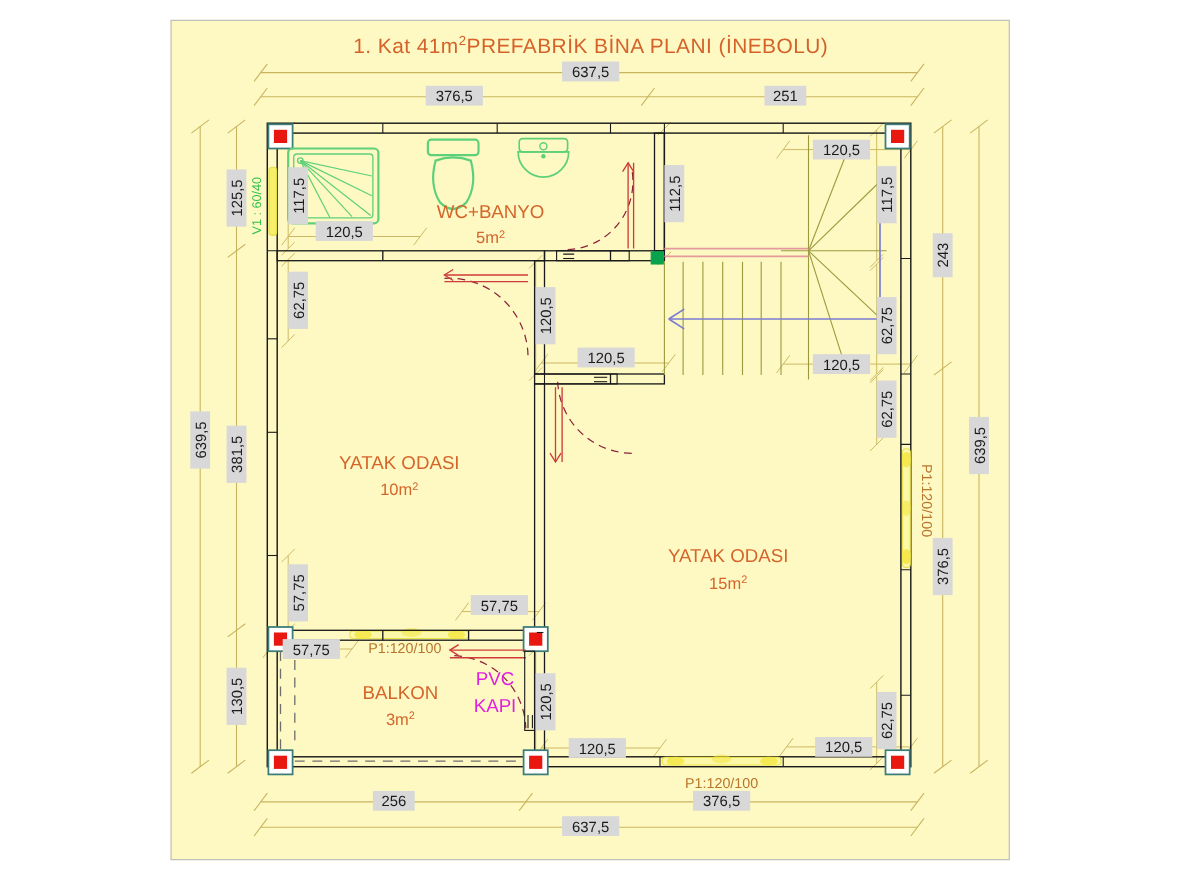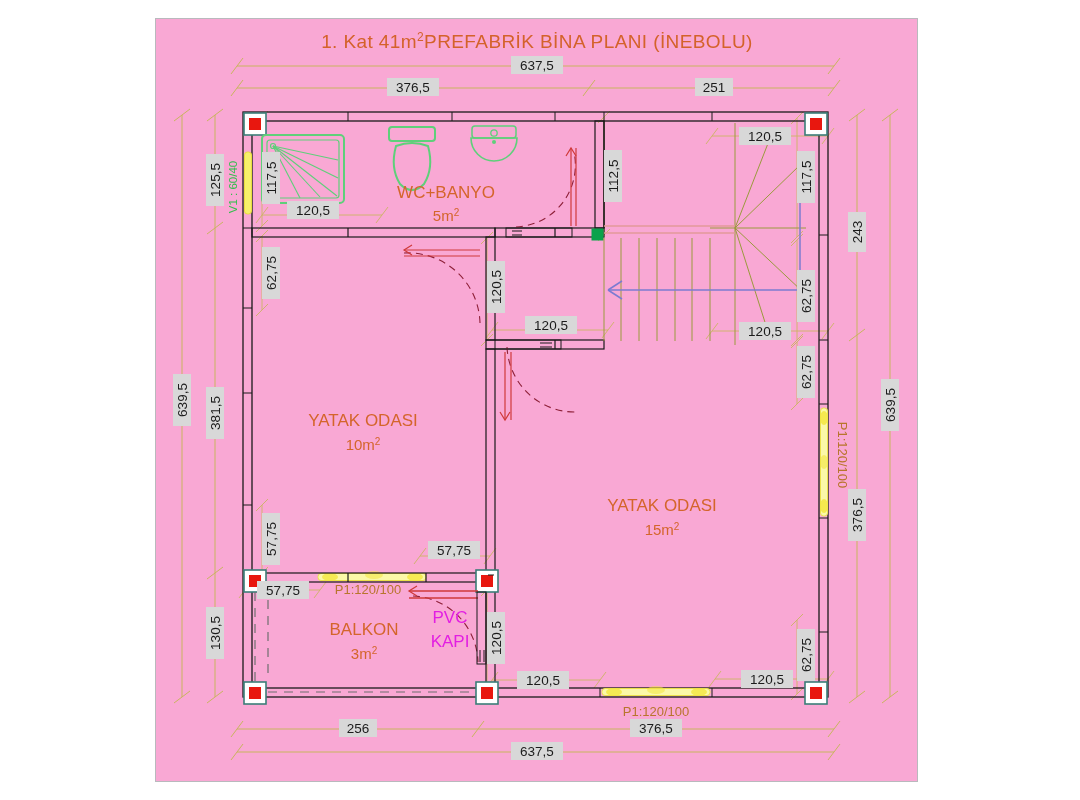--- a/index.html
+++ b/index.html
@@ -1,18 +1,18 @@
 <!DOCTYPE html>
 <html><head>
 <meta charset="utf-8">
 <style>
   html,body{margin:0;padding:0;background:#ffffff;}
   body{width:1080px;height:800px;font-family:"Liberation Sans",sans-serif;overflow:hidden;}
   #stage{position:relative;width:1080px;height:800px;background:#fff;}
-  #frame{position:absolute;left:155px;top:18px;width:763px;height:764px;border:1px solid #b9b9bd;box-sizing:border-box;background:#f9a8d4;}
+  #frame{position:absolute;left:155px;top:18px;width:763px;height:764px;border:1px solid #b9b9bd;box-sizing:border-box;background:#fef9c3;}
   svg{display:block;}
   .ttl{font-size:19px;fill:#d4622a;font-family:"Liberation Sans",sans-serif;letter-spacing:.4px;}
   .ttl tspan.sup{font-size:12px;}
   .dimtxt{font-size:13.5px;fill:#1b1b1b;font-family:"Liberation Sans",sans-serif;}
   .roomtxt{font-size:17px;fill:#d4652b;font-family:"Liberation Sans",sans-serif;}
   .roomtxt.sm{font-size:15px;}
   .pvctxt{font-size:17px;fill:#e21ee2;font-family:"Liberation Sans",sans-serif;}
   .lbl{font-size:13px;fill:#b8752c;font-family:"Liberation Sans",sans-serif;}
   .vlbl{font-size:11.5px;fill:#2fbf4a;font-family:"Liberation Sans",sans-serif;}
 </style>

